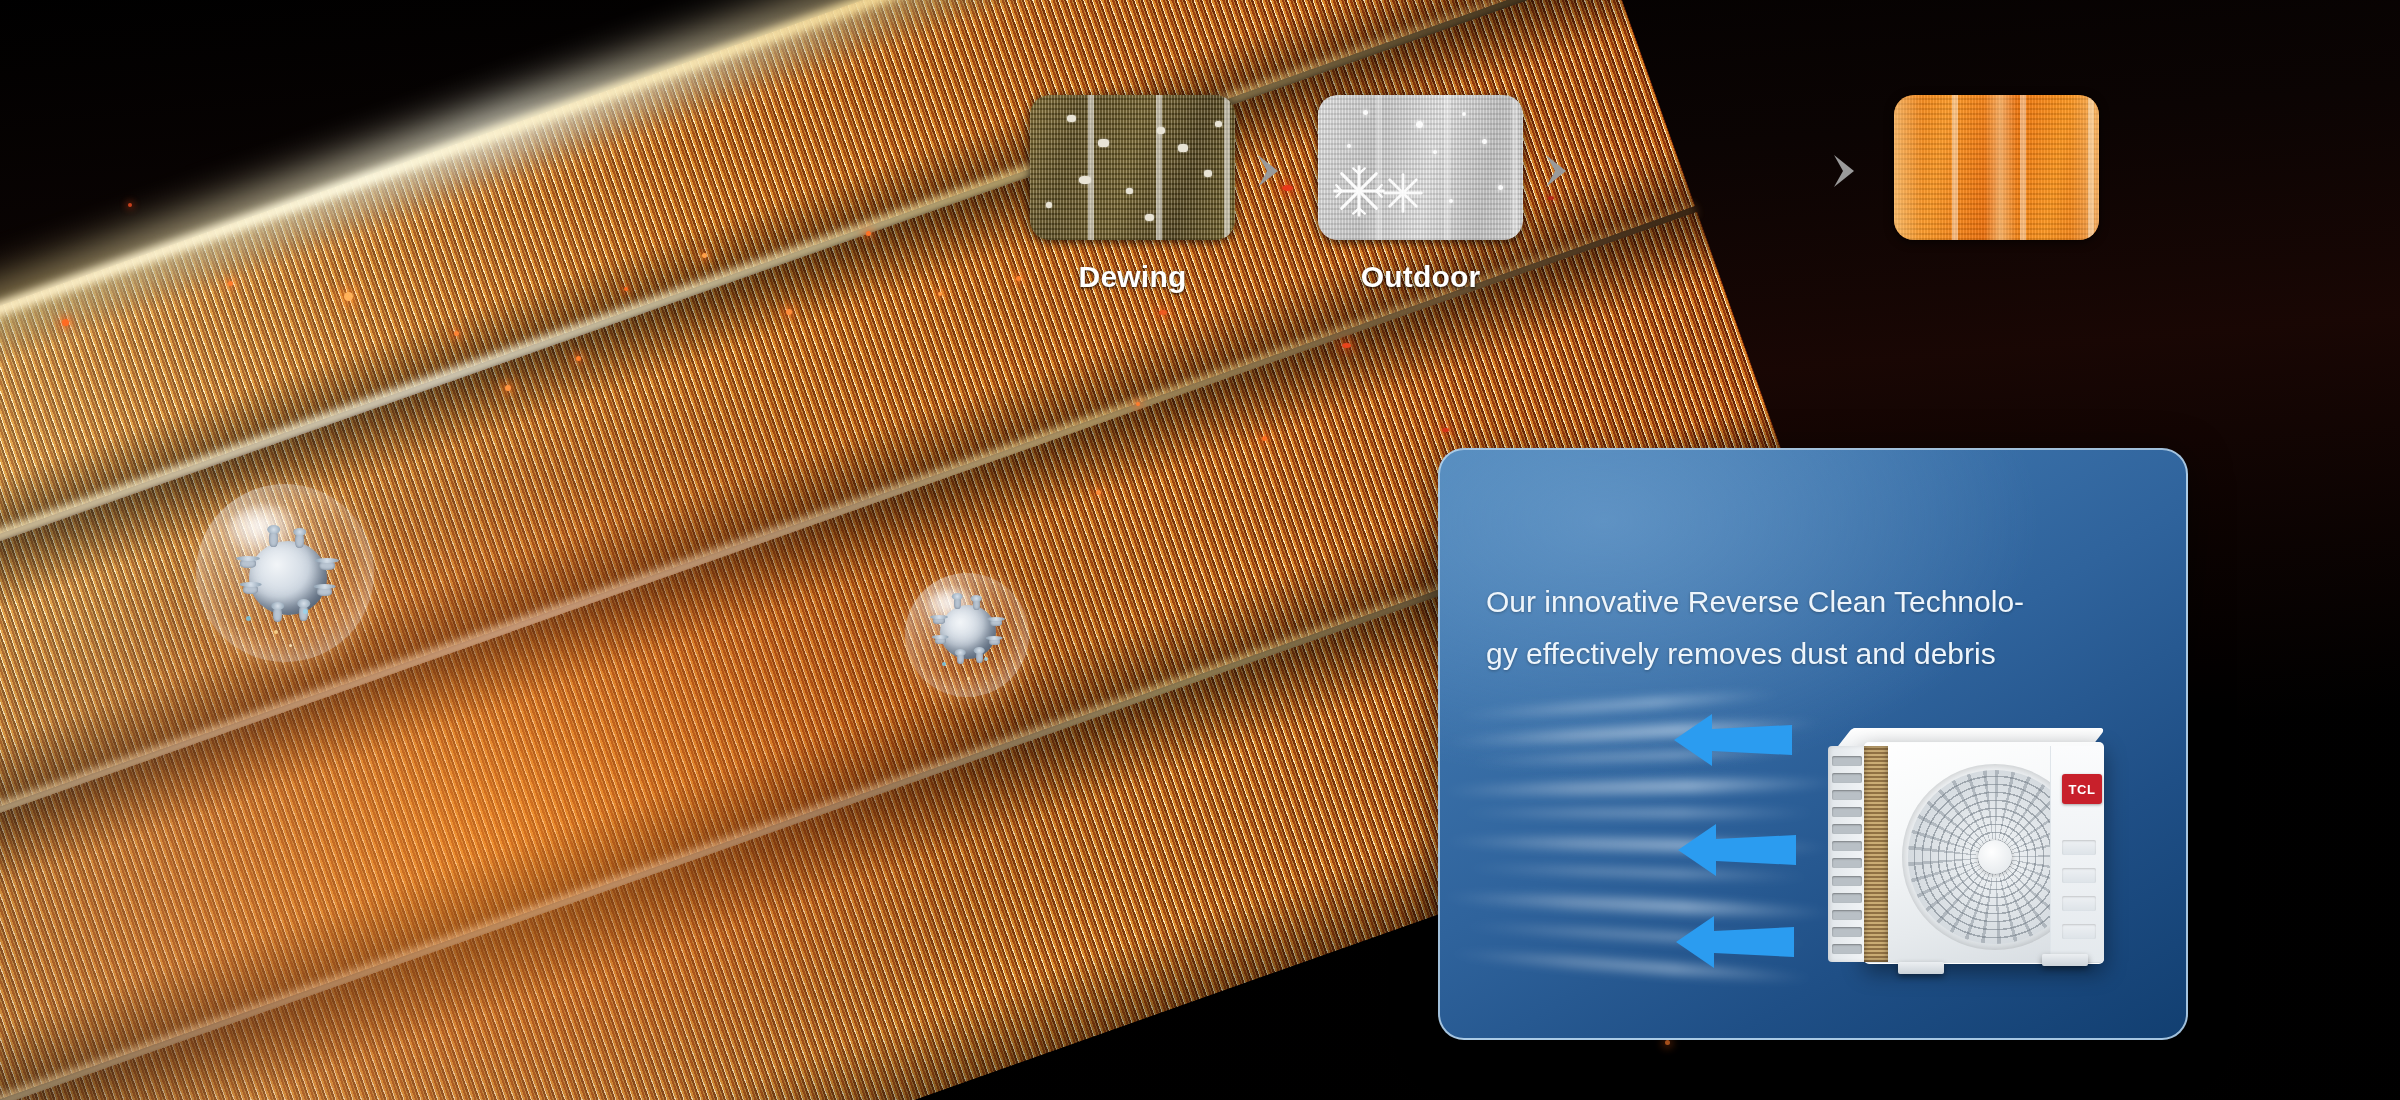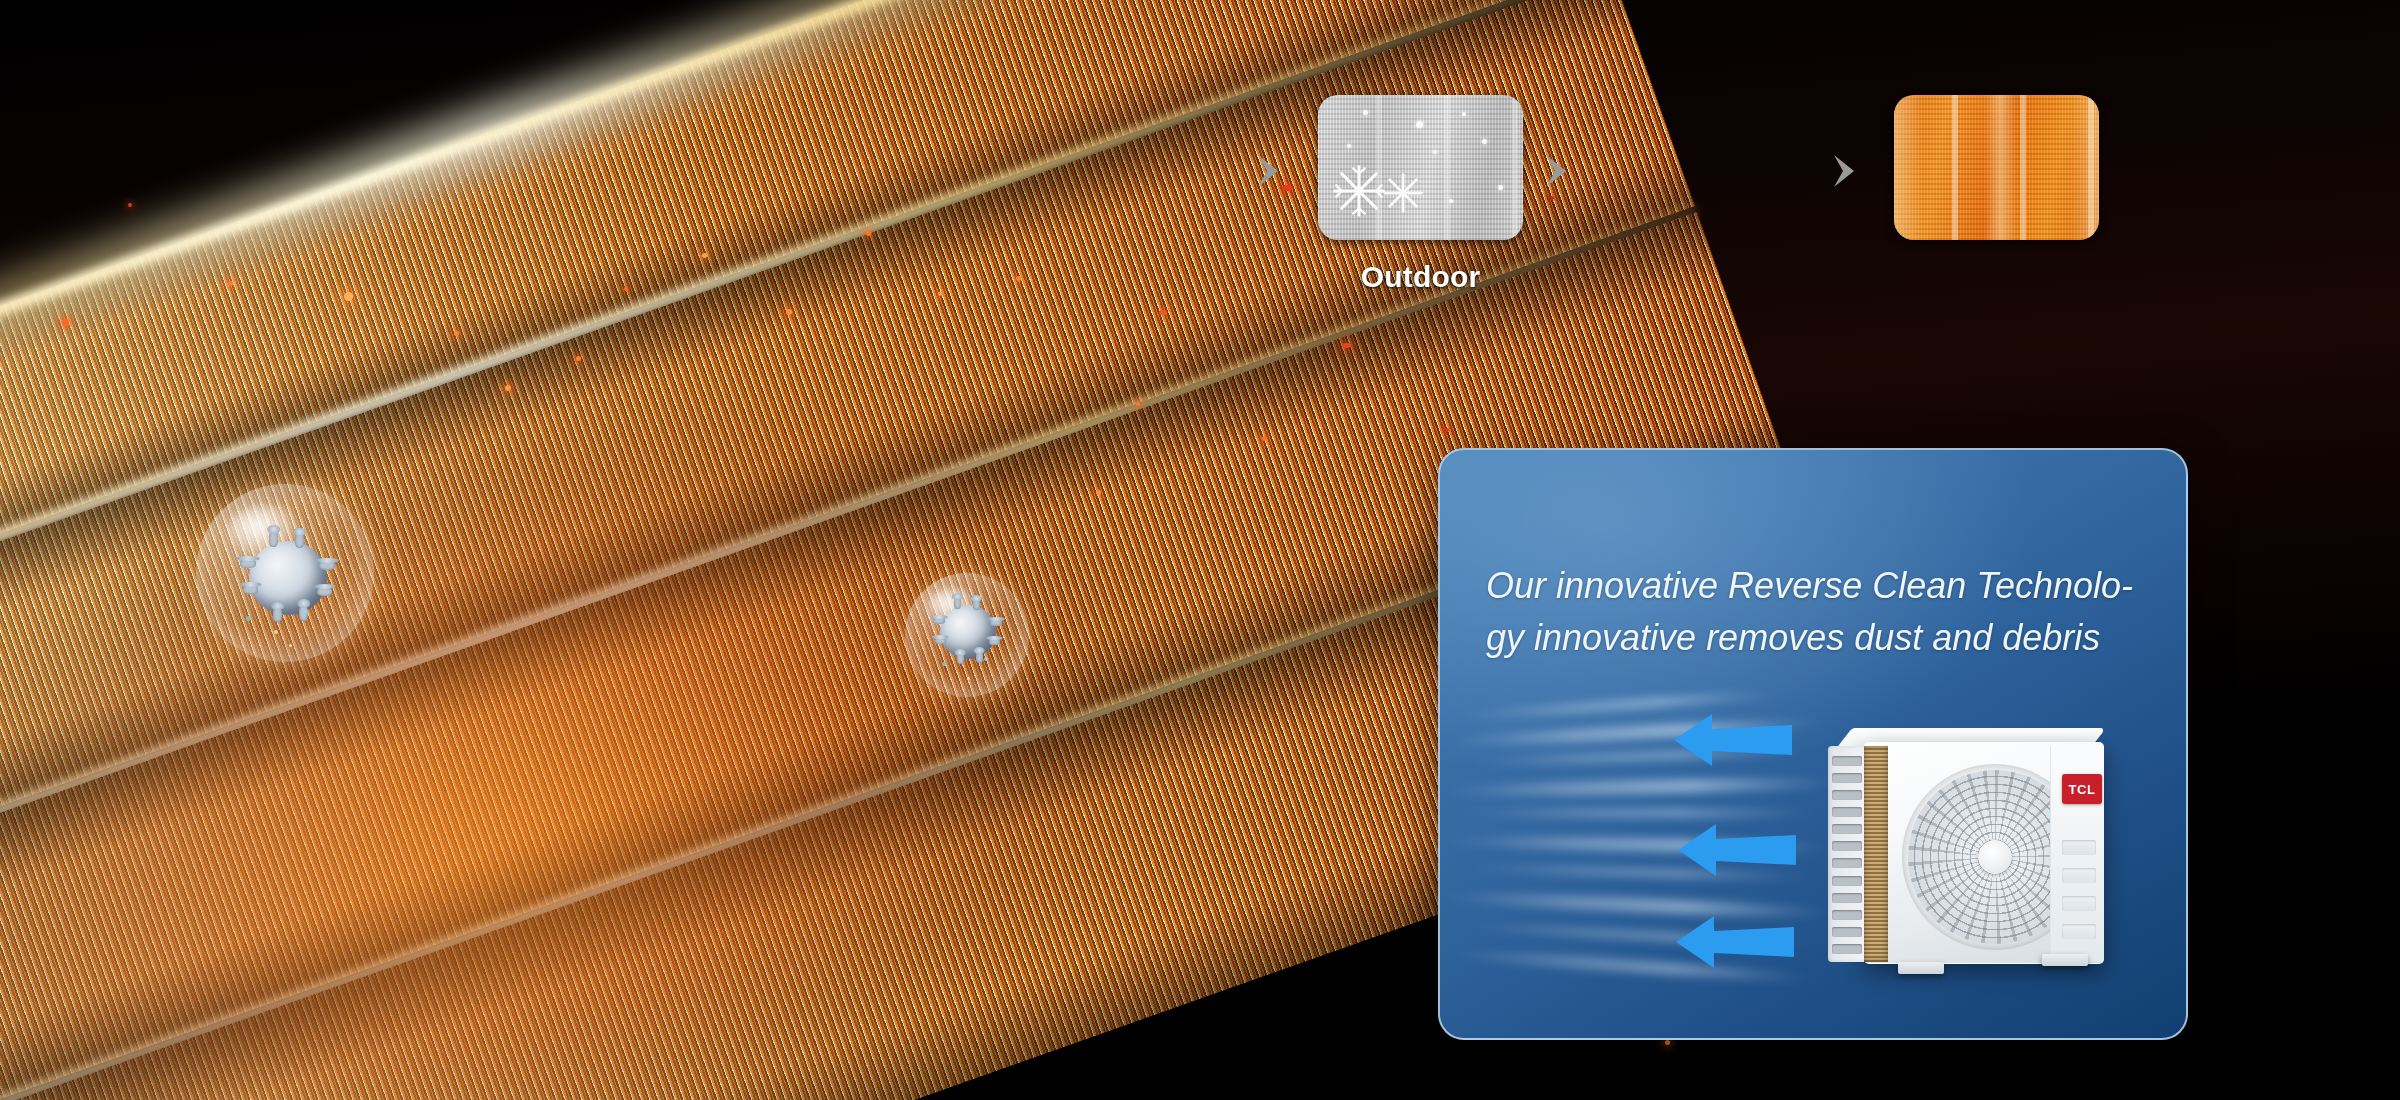--- a/index.html
+++ b/index.html
@@ -151,24 +151,23 @@
       radial-gradient(ellipse 700px 420px at 22% 12%, rgba(120,168,212,.55) 0%, rgba(120,168,212,0) 62%),
       linear-gradient(150deg,#4a83b8 0%,#3d74ac 22%,#2f639c 48%,#1f4f86 74%,#123f71 100%);
     box-shadow:0 10px 40px rgba(0,0,0,.55);
   }
   #card-title {
     position:absolute; left:45px; top:40px; width:670px;
     color:#ffffff; font-size:41px; font-weight:bold; letter-spacing:-.3px;
     text-shadow:0 2px 5px rgba(0,0,0,.35);
   }
   #card-body {
-    position:absolute; left:46px; top:110px; width:672px;
-    color:#eef5fb; font-size:36px; line-height:52px;
+    position:absolute; left:46px; top:126px; width:672px;
+    color:#eef5fb; font-size:30px; line-height:52px;
     text-shadow:0 1px 3px rgba(0,0,0,.30);
-    font-style:italic;
   }
   #card-body p { margin:0; }
 
   
   .stream { position:absolute; border-radius:50%;
     background:linear-gradient(90deg, rgba(255,255,255,0) 0%,
       rgba(255,255,255,.48) 34%, rgba(235,246,255,.72) 62%, rgba(255,255,255,0) 100%);
     filter:blur(5px); }
   .arrow { position:absolute; }
 
@@ -315,20 +314,38 @@
   <span class="ember" style="left:1159px;top:310px;width:8px;height:5px;background:#ef5a20;box-shadow:0 0 10px 3px rgba(240,80,20,.5);border-radius:50%"></span>
   <span class="ember" style="left:1442px;top:428px;width:7px;height:4px;background:#d8341a;box-shadow:0 0 9px 3px rgba(215,50,14,.5);border-radius:50%"></span>
   <span class="ember" style="left:1548px;top:196px;width:6px;height:4px;background:#b5281a;box-shadow:0 0 8px 3px rgba(180,40,14,.45);border-radius:50%"></span>
   <span class="ember" style="left:1096px;top:490px;width:5px;height:5px;background:#ff8c38;box-shadow:0 0 8px 3px rgba(255,110,30,.4)"></span>
   <span class="ember" style="left:128px;top:203px;width:4px;height:4px;background:#c8401c;box-shadow:0 0 7px 2px rgba(200,55,16,.45)"></span>
   <span class="ember" style="left:1665px;top:1040px;width:5px;height:5px;background:#ff7a2a;box-shadow:0 0 9px 3px rgba(255,100,25,.45)"></span>
 </div>
 
 <div id="steps">
 
+  <div class="step" style="left:0px;">
+    <div class="thumb t-dewing">
+      <div class="fins"></div>
+        <div class="rows"></div>
+        <div class="tubes"></div>
+      <span class="speck" style="left:18%;top:14%;width:9px;height:7px;"></span>
+      <span class="speck" style="left:33%;top:30%;width:11px;height:8px;"></span>
+      <span class="speck" style="left:62%;top:22%;width:8px;height:7px;"></span>
+      <span class="speck" style="left:72%;top:34%;width:10px;height:8px;"></span>
+      <span class="speck" style="left:24%;top:56%;width:12px;height:8px;"></span>
+      <span class="speck" style="left:47%;top:64%;width:7px;height:6px;"></span>
+      <span class="speck" style="left:85%;top:52%;width:8px;height:7px;"></span>
+      <span class="speck" style="left:56%;top:82%;width:9px;height:7px;"></span>
+      <span class="speck" style="left:8%;top:74%;width:6px;height:6px;"></span>
+      <span class="speck" style="left:90%;top:18%;width:7px;height:6px;"></span>
+    </div>
+    <div class="step-label">Dewing</div>
+  </div>
 
   <svg class="chev" style="left:224px;" viewBox="0 0 34 36">
     <path d="M4 2 L24 18 L4 34 L13 18 Z" fill="#9a9a9a"></path>
   </svg>
 
   <div class="step" style="left:288px;">
     <div class="thumb t-frost">
       <div class="fins" style="opacity:.5"></div>
         <div class="rows" style="opacity:.45"></div>
         <div class="tubes" style="opacity:.55"></div>
@@ -390,21 +407,21 @@
            rgba(255,255,255,0) 86%, rgba(255,238,190,.45) 100%);"></div>
     </div>
   </div>
 </div>
 
 <div id="card">
 
 
   <div id="card-body">
     <p>Our innovative Reverse Clean Technolo-</p>
-    <p>gy innovative removes dust and debris</p>
+    <p>gy effectively removes dust and debris</p>
   </div>
 
   <div>
     <span class="stream" style="left:14px;top:250px;width:330px;height:10px;transform:rotate(-4deg);opacity:.55"></span>
     <span class="stream" style="left:4px;top:276px;width:380px;height:13px;transform:rotate(-3deg);opacity:.70"></span>
     <span class="stream" style="left:26px;top:302px;width:340px;height:9px;transform:rotate(-2deg);opacity:.50"></span>
     <span class="stream" style="left:0px;top:330px;width:400px;height:14px;transform:rotate(-1.2deg);opacity:.68"></span>
     <span class="stream" style="left:18px;top:358px;width:360px;height:10px;opacity:.48"></span>
     <span class="stream" style="left:2px;top:388px;width:390px;height:13px;transform:rotate(1deg);opacity:.66"></span>
     <span class="stream" style="left:22px;top:418px;width:350px;height:9px;transform:rotate(1.6deg);opacity:.46"></span>

